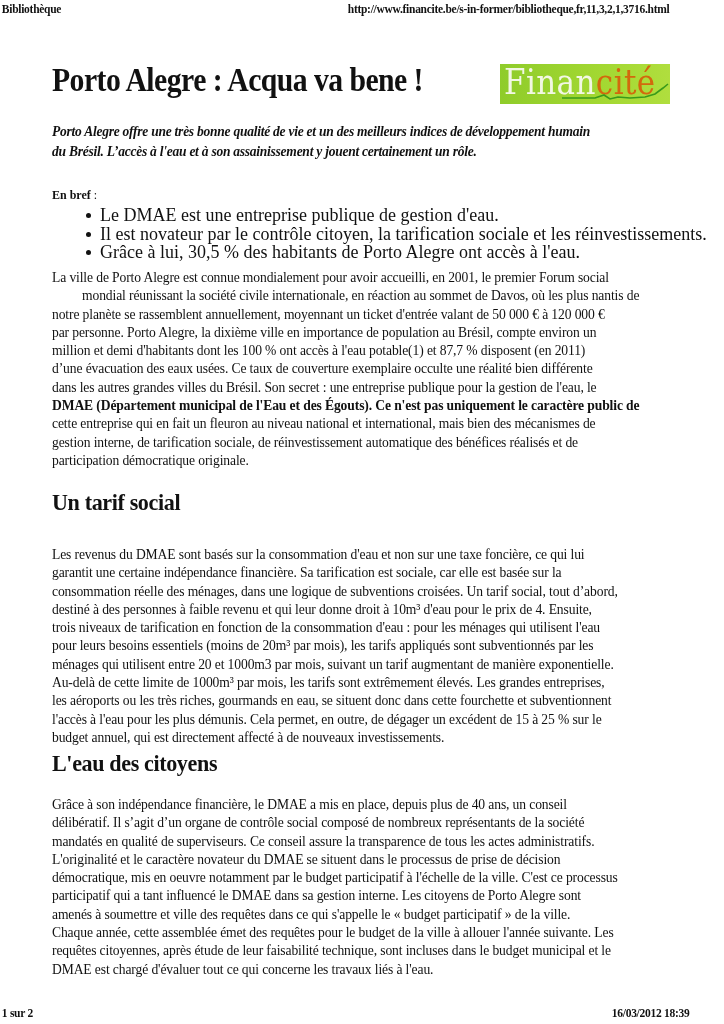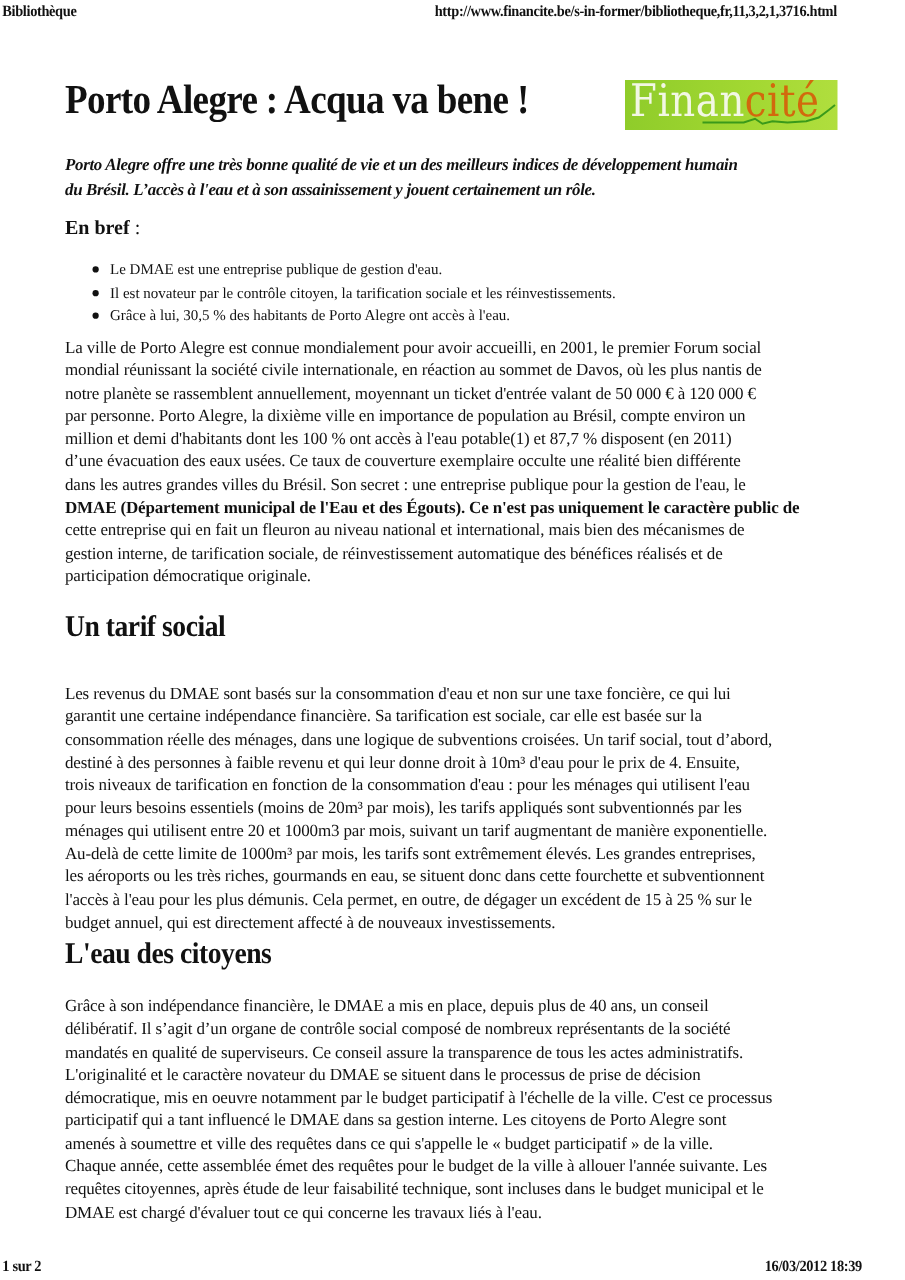--- a/index.html
+++ b/index.html
@@ -39,26 +39,26 @@
   .logo .a { color: #f2f7e4; }
   .logo .b { color: #d2690d; }
   .logo svg { position: absolute; left: 0; top: 0; }
 
   .lead {
     position: absolute; left: 0; top: 66px; width: 640px; margin: 0;
     font-style: italic; font-weight: bold; font-size: 13.6px; line-height: 20px;
     letter-spacing: -0.25px; white-space: nowrap;
   }
   .en-bref {
-    position: absolute; left: 0; top: 118px; margin: 0; font-size: 16px; white-space: nowrap;
+    position: absolute; left: 0; top: 132px; margin: 0; font-size: 12px; white-space: nowrap;
   }
   .en-bref b { font-weight: bold; }
   .bullets {
-    position: absolute; left: 22px; top: 150px; margin: 0; padding: 0; list-style: none;
-    font-size: 12px; line-height: 18.5px; white-space: nowrap;
+    position: absolute; left: 34px; top: 150px; margin: 0; padding: 0; list-style: none;
+    font-size: 18px; line-height: 18.5px; white-space: nowrap;
   }
   .bullets li { position: relative; padding-left: 14px; }
   .bullets li .dot {
     position: absolute; left: 0; top: 7px; width: 5px; height: 5px; border-radius: 50%; background: #111;
   }
   .para {
     position: absolute; left: 0; margin: 0; font-size: 13.6px; line-height: 18.3px;
     letter-spacing: -0.12px; white-space: nowrap;
   }
   .para .ln { display: block; }
@@ -98,21 +98,21 @@
   <p class="en-bref"><b>En bref</b><span> :</span></p>
 
   <ul class="bullets">
     <li><span class="dot"></span><span>Le DMAE est une entreprise publique de gestion d'eau.</span></li>
     <li><span class="dot"></span><span>Il est novateur par le contrôle citoyen, la tarification sociale et les réinvestissements.</span></li>
     <li><span class="dot"></span><span>Grâce à lui, 30,5 % des habitants de Porto Alegre ont accès à l'eau.</span></li>
   </ul>
 
   <p class="para p1">
     <span class="ln" style="display: block;">La ville de Porto Alegre est connue mondialement pour avoir accueilli, en 2001, le premier Forum social</span>
-    <span class="ln" style="display: block;">mondial réunissant la société civile internationale, en réaction au sommet de Davos, où les plus nantis de</span>
+    <span class="ln" style="display: block; margin-left: 30px;">mondial réunissant la société civile internationale, en réaction au sommet de Davos, où les plus nantis de</span>
     <span class="ln" style="display: block;">notre planète se rassemblent annuellement, moyennant un ticket d'entrée valant de 50 000 € à 120 000 €</span>
     <span class="ln" style="display: block;">par personne. Porto Alegre, la dixième ville en importance de population au Brésil, compte environ un</span>
     <span class="ln" style="display: block;">million et demi d'habitants dont les 100 % ont accès à l'eau potable(1) et 87,7 % disposent (en 2011)</span>
     <span class="ln" style="display: block;">d’une évacuation des eaux usées. Ce taux de couverture exemplaire occulte une réalité bien différente</span>
     <span class="ln" style="display: block;">dans les autres grandes villes du Brésil. Son secret : une entreprise publique pour la gestion de l'eau, le</span>
     <span class="ln" style="display: block; font-weight: bold;">DMAE (Département municipal de l'Eau et des Égouts). Ce n'est pas uniquement le caractère public de</span>
     <span class="ln" style="display: block;">cette entreprise qui en fait un fleuron au niveau national et international, mais bien des mécanismes de</span>
     <span class="ln" style="display: block;">gestion interne, de tarification sociale, de réinvestissement automatique des bénéfices réalisés et de</span>
     <span class="ln" style="display: block;">participation démocratique originale.</span>
   </p>

